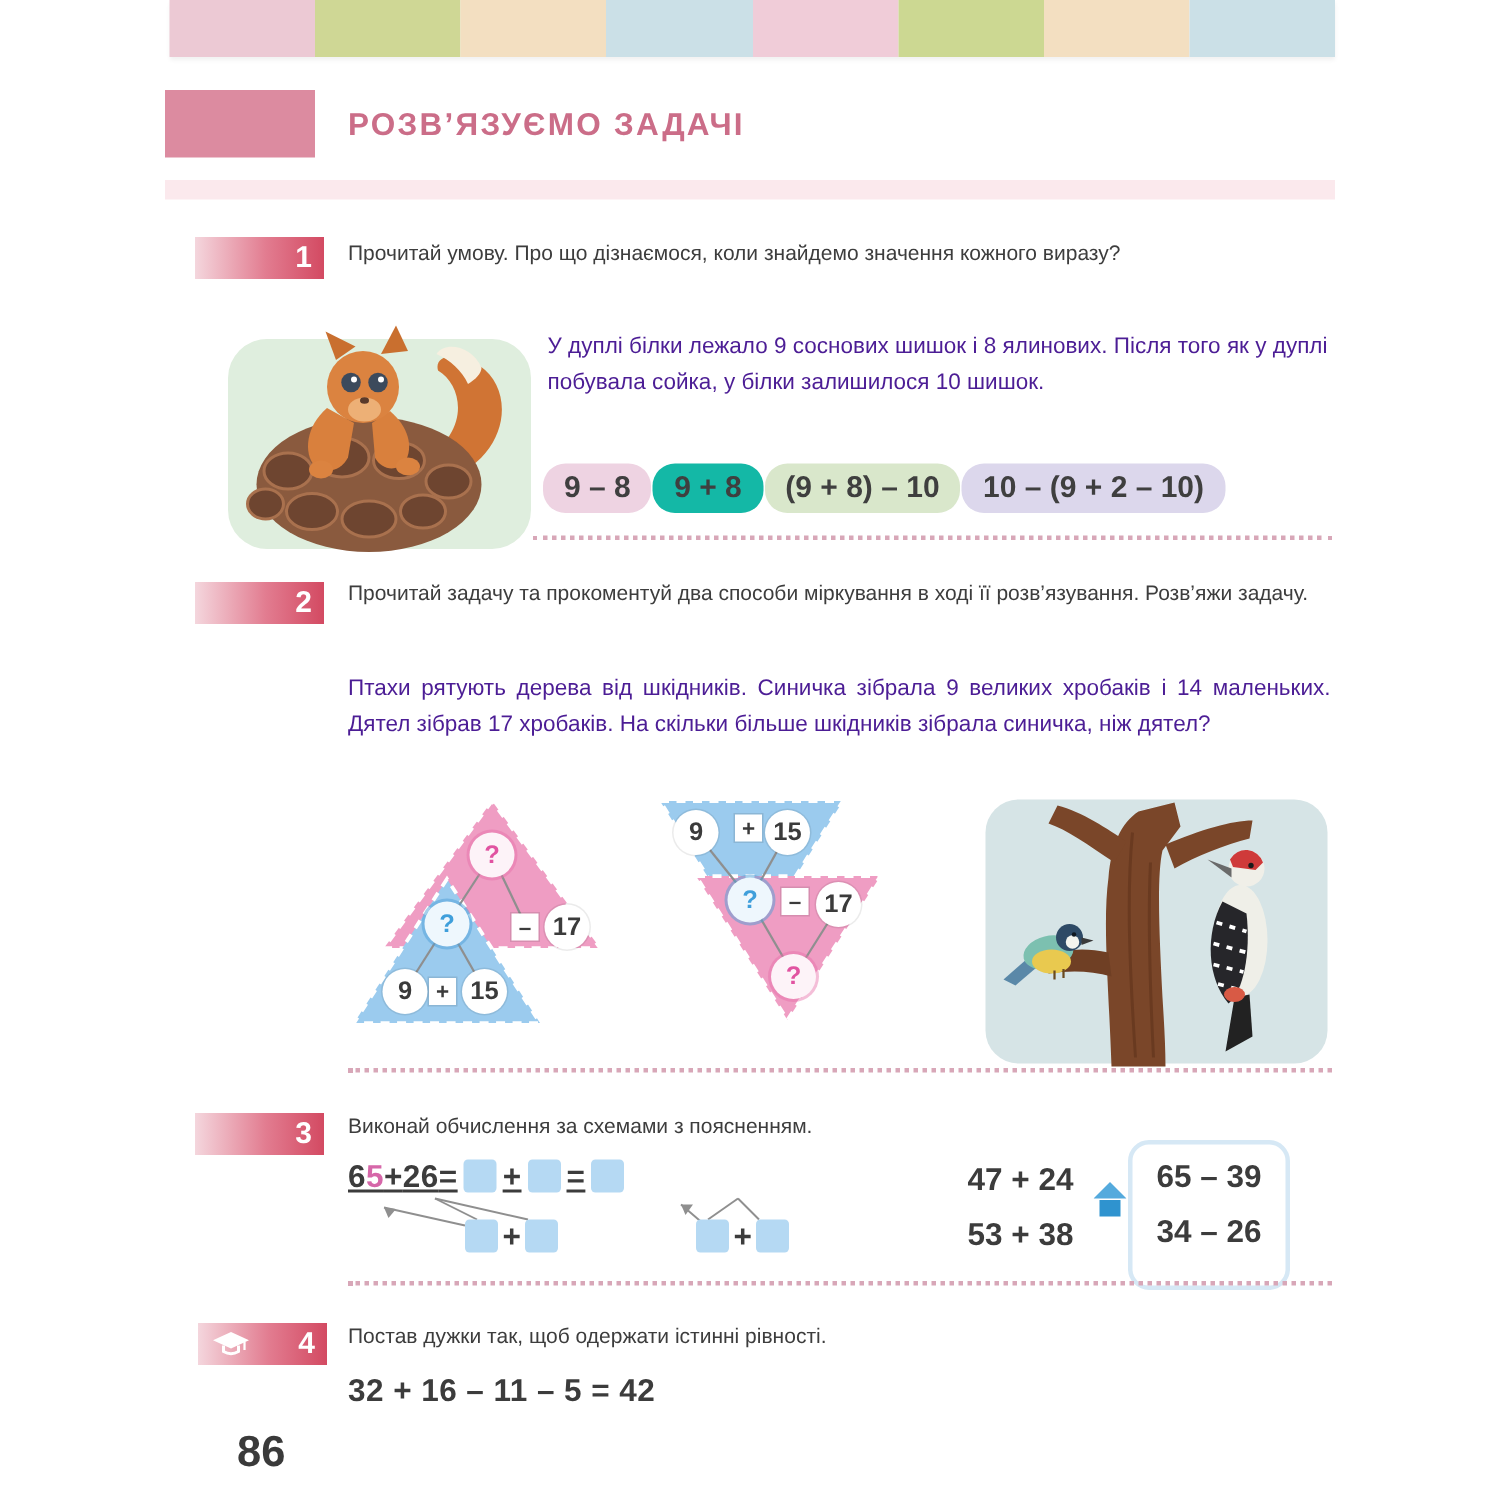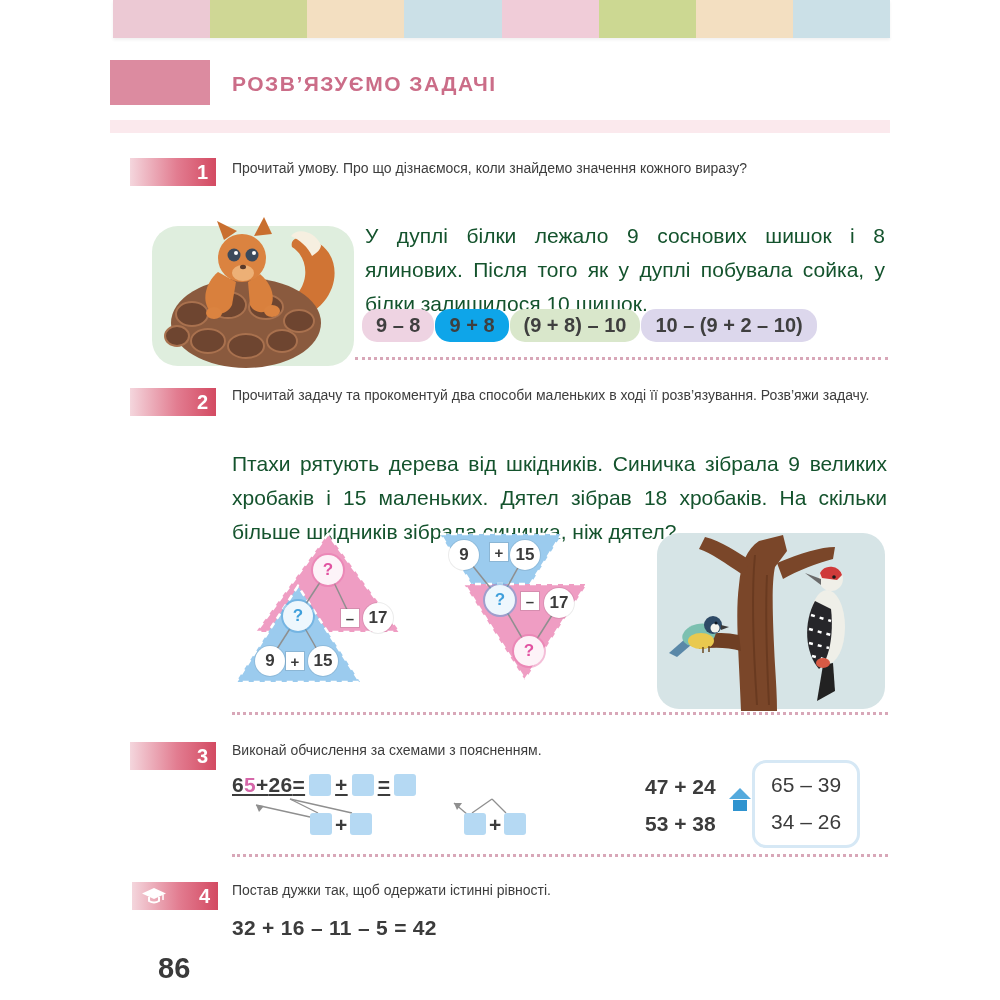--- a/index.html
+++ b/index.html
@@ -16,21 +16,21 @@
   .hdr-title{left:232px;top:72px;font-size:21px;font-weight:bold;letter-spacing:1.5px;color:#cb6d88;}
   .hdr-band{left:110px;top:120px;width:780px;height:13px;background:#fbe9ed;}
   
   .badge{
     width:86px;height:28px;background:linear-gradient(90deg,#f4d6dd 0%,#e27c90 55%,#d34a62 100%);
     color:#fff;font-weight:bold;font-size:20px;display:flex;align-items:center;justify-content:flex-end;
     padding-right:8px;box-sizing:border-box;
   }
   .badge.wide{justify-content:space-between;padding-left:10px;}
   .prompt{font-size:14px;line-height:1.48;color:#3d3d3d;}
-  .para{font-size:21px;line-height:1.62;color:#14532d;text-align:justify;}
+  .para{font-size:15px;line-height:1.62;color:#4c1d95;text-align:justify;}
   
   .chips{left:362px;top:309px;display:flex;gap:1px;}
   .chip{display:inline-block;padding:5px 14px;border-radius:15px;font-size:20px;font-weight:bold;color:#3f3f3f;white-space:nowrap;}
   
   .dotsep{border-top:3px dotted #d8a7b8;height:0;}
   
   .node{
     position:absolute;width:30px;height:30px;border-radius:50%;background:#fff;
     display:flex;align-items:center;justify-content:center;
     font-size:17px;font-weight:bold;color:#3b3b3b;box-shadow:0 0 0 1px rgba(0,0,0,0.08);
@@ -41,22 +41,22 @@
     position:absolute;width:18px;height:18px;background:#fff;display:flex;align-items:center;justify-content:center;
     font-size:15px;font-weight:bold;color:#3b3b3b;box-shadow:0 0 0 1px rgba(0,0,0,0.10);
   }
   
   .eqtext{font-size:21px;font-weight:bold;color:#3c3c3c;white-space:nowrap;letter-spacing:0.3px;}
   .hl{color:#d667a9;}
   .bluebox{display:inline-block;width:22px;height:22px;background:#b5d9f3;border-radius:3px;vertical-align:-4px;margin:0 4px;}
   .lowbox{position:absolute;width:22px;height:22px;background:#b5d9f3;border-radius:3px;}
   .pairs{font-size:21px;font-weight:bold;color:#3c3c3c;line-height:37px;white-space:nowrap;}
   .rbox{
-    border:3px solid #d6e8f5;border-radius:14px;padding:3px 16px 5px 16px;
-    font-size:21px;font-weight:normal;color:#3c3c3c;line-height:37px;white-space:nowrap;background:#fff;
+    border:3px solid #d6e8f5;border-radius:14px;padding:3px 16px 17px 16px;
+    font-size:21px;font-weight:bold;color:#3c3c3c;line-height:37px;white-space:nowrap;background:#fff;
   }
   .pagenum{font-size:29px;font-weight:bold;color:#3a3a3a;}
   svg{display:block;}
 </style>
 </head>
 <body>
 
 <div class="page">
 
   <div class="abs stripes">
@@ -108,32 +108,32 @@
       <ellipse cx="95" cy="57" rx="3" ry="2.2" fill="#5a3a2a"></ellipse>
       <ellipse cx="66" cy="103" rx="8" ry="6" fill="#db8340"></ellipse>
       <ellipse cx="124" cy="101" rx="8" ry="6" fill="#db8340"></ellipse>
     </svg>
   </div>
 
   <div class="abs para" style="left:365px;top:219px;width:520px;">У дуплі білки лежало 9 соснових шишок і 8 ялинових. Після того як у дуплі побувала сойка, у білки залишилося 10 шишок.</div>
 
   <div class="abs chips">
     <span class="chip" style="background-color: rgb(238, 211, 226);">9 – 8</span>
-    <span class="chip" style="background-color: #0ea5e9;">9 + 8</span>
+    <span class="chip" style="background-color: #14b8a6;">9 + 8</span>
     <span class="chip" style="background-color: rgb(217, 231, 203);">(9 + 8) – 10</span>
     <span class="chip" style="background-color: rgb(220, 215, 236);">10 – (9 + 2 – 10)</span>
   </div>
 
   <div class="abs dotsep" style="left:355px;top:357px;width:533px;"></div>
 
   <div class="abs badge" style="left:130px;top:388px;">
     <span>2</span>
   </div>
-  <div class="abs prompt" style="left:232px;top:385px;width:660px;">Прочитай задачу та прокоментуй два способи маленьких в ході її розв’язування. Розв’яжи задачу.</div>
-  <div class="abs para" style="left:232px;top:447px;width:655px;">Птахи рятують дерева від шкідників. Синичка зібрала 9 великих хробаків і 15 маленьких. Дятел зібрав 18 хробаків. На скільки більше шкідників зібрала синичка, ніж дятел?</div>
+  <div class="abs prompt" style="left:232px;top:385px;width:660px;">Прочитай задачу та прокоментуй два способи міркування в ході її розв’язування. Розв’яжи задачу.</div>
+  <div class="abs para" style="left:232px;top:447px;width:655px;">Птахи рятують дерева від шкідників. Синичка зібрала 9 великих хробаків і 14 маленьких. Дятел зібрав 17 хробаків. На скільки більше шкідників зібрала синичка, ніж дятел?</div>
 
   <div class="abs" style="left:228px;top:528px;width:200px;height:170px;">
     <svg width="200" height="170" viewBox="0 0 200 170" style="position:absolute;left:0;top:0;">
       <polygon points="100,6 28,104 172,104" fill="#ef9dc3" stroke="#ffffff" stroke-width="2.5" stroke-dasharray="6 5"></polygon>
       <polygon points="70,58 8,154 132,154" fill="#9bcbee" stroke="#ffffff" stroke-width="2.5" stroke-dasharray="6 5"></polygon>
       <g stroke="#8f8f8f" stroke-width="1.5">
         <line x1="100" y1="42" x2="70" y2="88"></line>
         <line x1="100" y1="42" x2="122" y2="88"></line>
         <line x1="70" y1="88" x2="42" y2="132"></line>
         <line x1="70" y1="88" x2="95" y2="132"></line>

